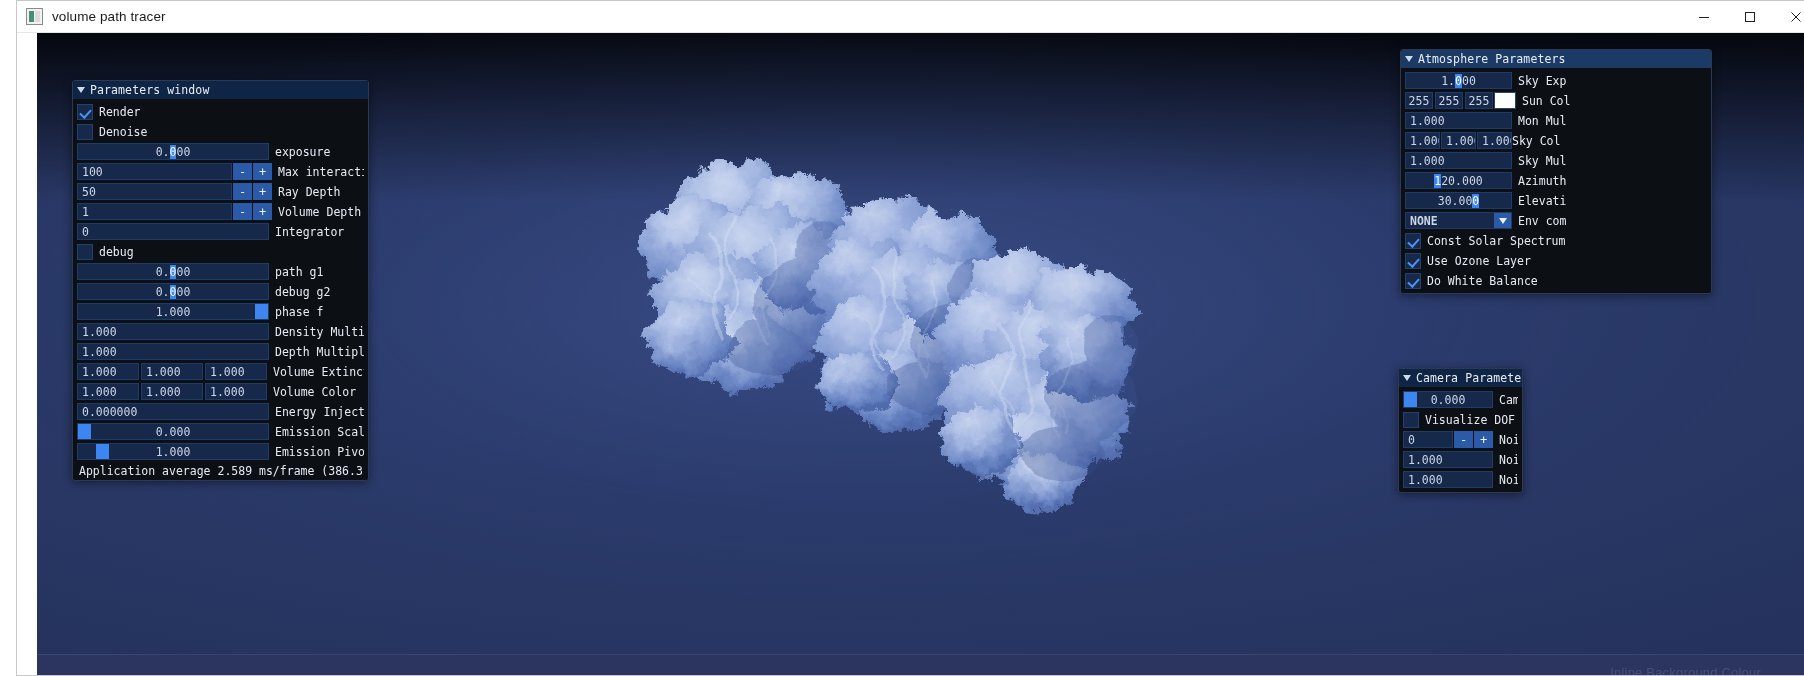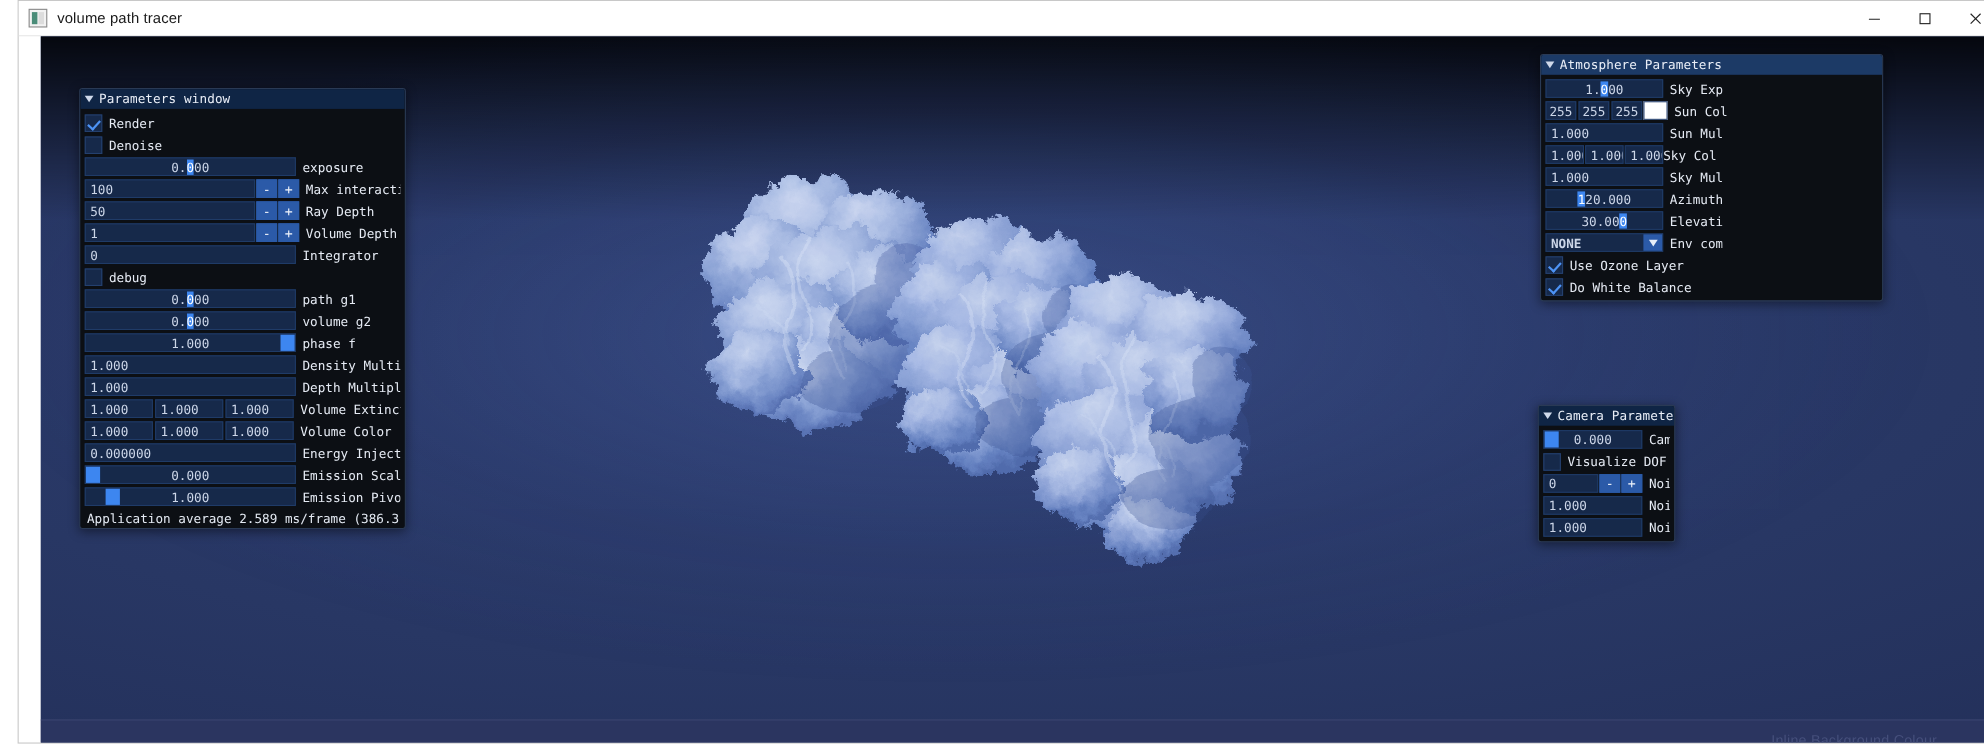--- a/index.html
+++ b/index.html
@@ -460,21 +460,21 @@
         <span class="field num-center" style="width:192px;">
           <span>0.<span class="sel">0</span>00</span>
         </span>
         <span class="lbl">path g1</span>
       </div>
 
       <div class="row">
         <span class="field num-center" style="width:192px;">
           <span>0.<span class="sel">0</span>00</span>
         </span>
-        <span class="lbl">volume g2</span>
+        <span class="lbl">debug g2</span>
       </div>
 
       <div class="row">
         <span class="field num-center" style="width:192px;">
           <span>1.000</span>
           <span class="grab" style="right:0;"></span>
         </span>
         <span class="lbl">phase f</span>
       </div>
 
@@ -570,21 +570,21 @@
           <span>255</span>
         </span>
         <span class="swatch"></span>
         <span class="lbl">Sun Col</span>
       </div>
 
       <div class="row">
         <span class="field num-left" style="width:107px;">
           <span>1.000</span>
         </span>
-        <span class="lbl">Sun Mul</span>
+        <span class="lbl">Mon Mul</span>
       </div>
 
       <div class="row">
         <span class="field num-left" style="width:35px;">
           <span>1.000</span>
         </span>
         <span class="field num-left" style="width:35px;margin-left:1px;">
           <span>1.000</span>
         </span>
         <span class="field num-left" style="width:35px;margin-left:1px;">
@@ -617,20 +617,24 @@
       <div class="row">
         <span class="combo" style="width:107px;font-weight:bold;">
           <span>NONE</span>
           <span class="combo-arrow">
               <i></i>
             </span>
         </span>
         <span class="lbl">Env com</span>
       </div>
 
+      <div class="row">
+        <span class="cb on"></span>
+        <span class="cb-lbl">Const Solar Spectrum</span>
+      </div>
 
       <div class="row">
         <span class="cb on"></span>
         <span class="cb-lbl">Use Ozone Layer</span>
       </div>
 
       <div class="row">
         <span class="cb on"></span>
         <span class="cb-lbl">Do White Balance</span>
       </div>

